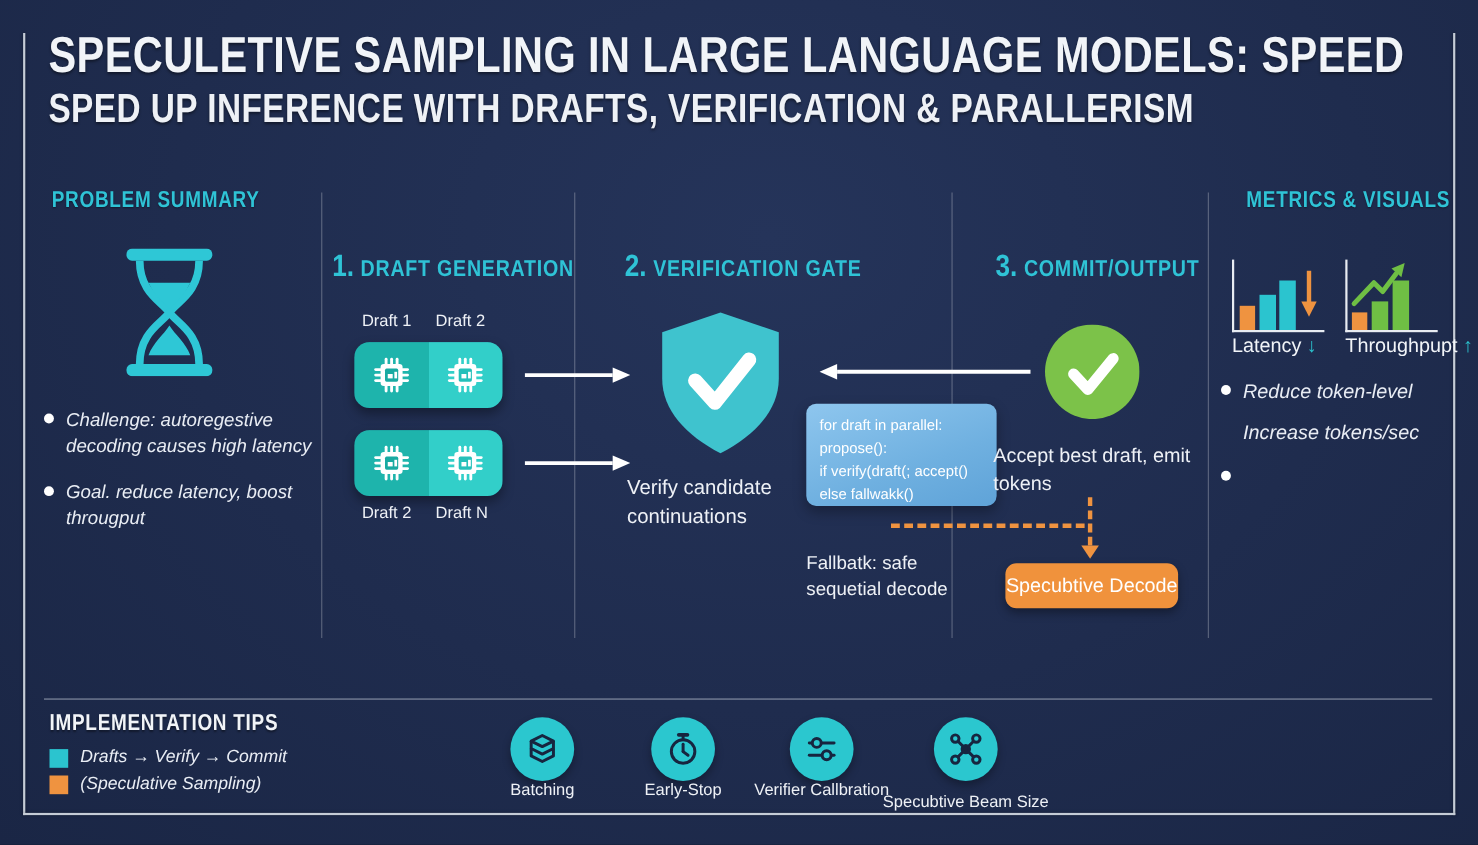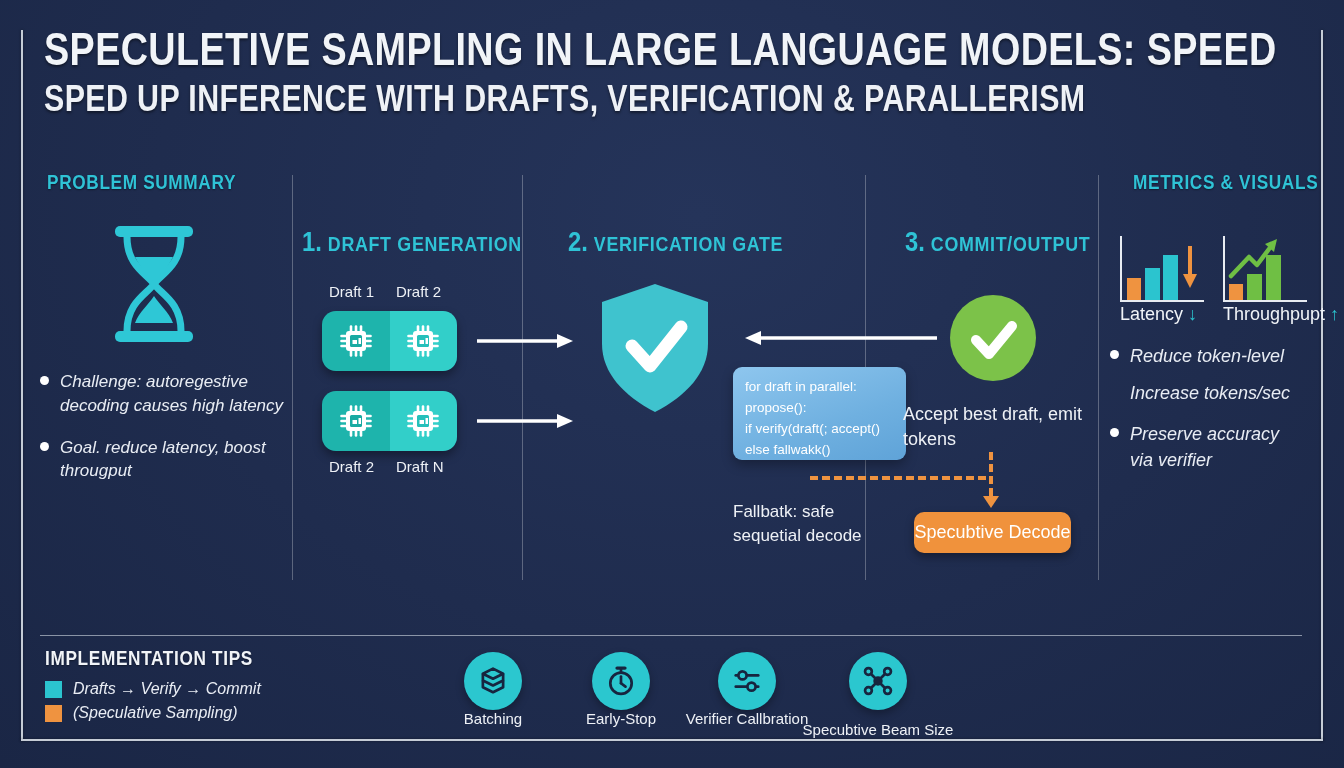--- a/index.html
+++ b/index.html
@@ -208,20 +208,21 @@
   </svg>
 
   <div class="abs step-head" style="left:568px;top:226px;">
     <span class="step-num">2.</span>
     <span class="step-lbl">VERIFICATION GATE</span>
   </div>
   <svg class="abs" style="left:598px;top:280px;" width="114" height="136" viewBox="0 0 114 136">
     <path d="M57 4 L110 22 V64 C110 93 88 116 57 132 C26 116 4 93 4 64 V22 Z" fill="#3fc3ce"></path>
     <path d="M34 66 L52 86 L83 47" fill="none" stroke="#fff" stroke-width="13" stroke-linecap="round" stroke-linejoin="round"></path>
   </svg>
+  <div class="caption" style="left:570px;top:430px;width:170px;">Verify candidate continuations</div>
 
   <svg class="abs" style="left:745px;top:329px;" width="192" height="18">
     <polygon points="16,2 0,9 16,16" fill="#fff"></polygon>
       <line x1="16" y1="9" x2="192" y2="9" stroke="#fff" stroke-width="3.5"></line>
   </svg>
 
   <div class="code-block">
     <div>for draft in parallel:</div>
     <div>propose():</div>
     <div>if verify(draft(; accept()</div>
@@ -279,21 +280,20 @@
   <div class="abs body-txt" style="left:1110px;top:344px;width:225px;font-size:18px;">
     <div class="bullet" style="margin-bottom:16px;">
       <span class="dot"></span>
       <span>
         <span style="display:block;">Reduce token-level</span>
         <span style="display:block;margin-top:12px;">Increase tokens/sec</span>
       </span>
     </div>
     <div class="bullet">
       <span class="dot"></span>
-      <span style="max-width:175px;display:inline-block;">Preserve accuracy via verifier</span>
     </div>
   </div>
 
   <div class="hdivider" style="left:40px;top:635px;width:1262px;"></div>
   <div class="abs" style="left:45px;top:646px;">
     <span class="cond white-head">IMPLEMENTATION TIPS</span>
   </div>
   <div class="abs" style="left:45px;top:680px;font-size:16px;font-style:italic;">
     <div class="legend-row">
       <span class="swatch" style="background:#2bc4cf;"></span>

